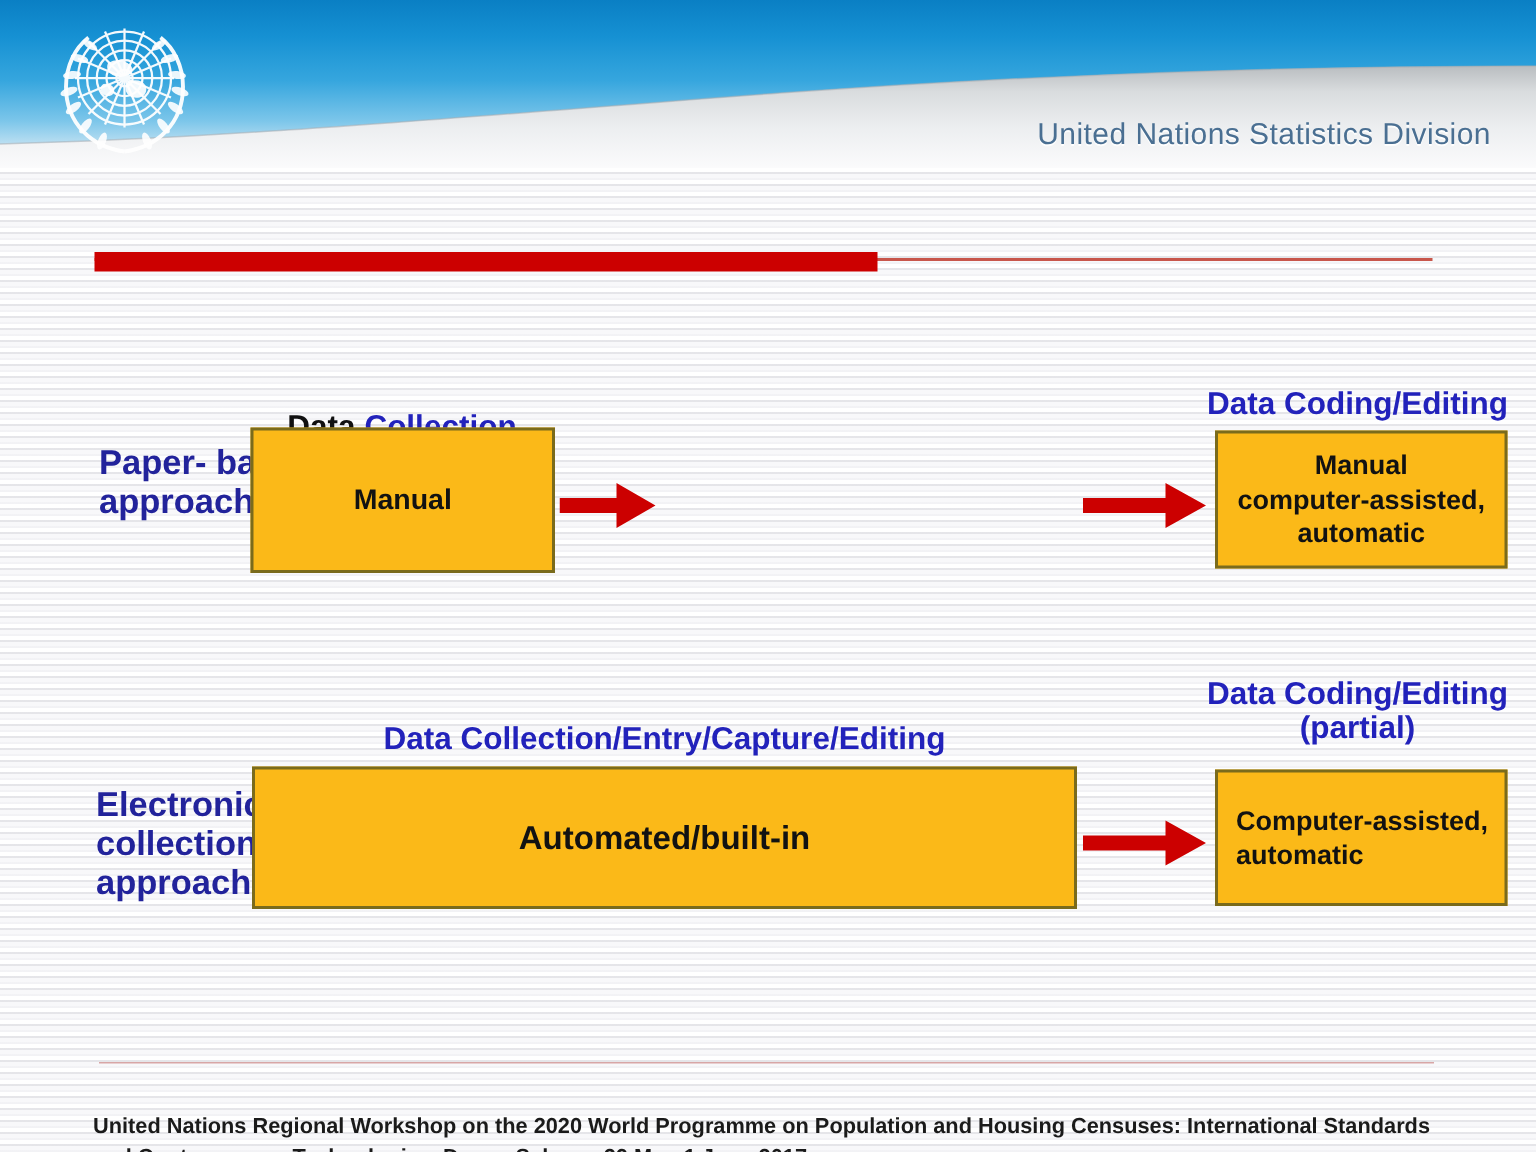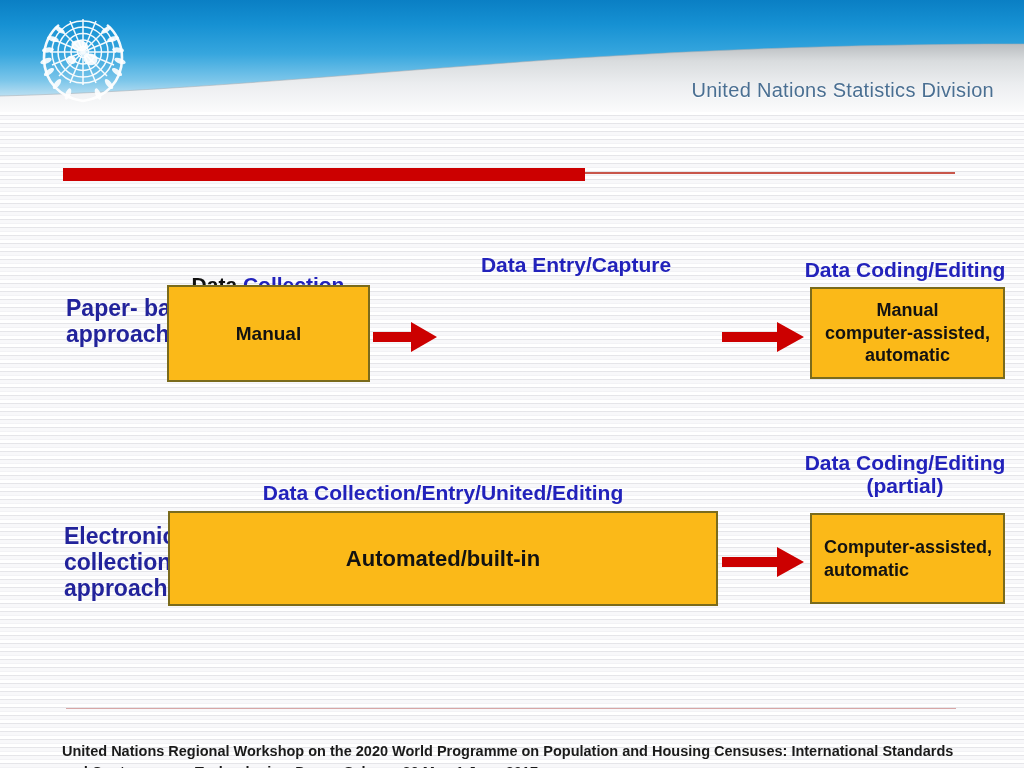--- a/index.html
+++ b/index.html
@@ -254,38 +254,37 @@
   <div class="phase-label" style="left:158px; top:251px; width:220px;">
     <span class="kw-black">Data </span><span>Collection</span>
   </div>
 
   <div class="box" style="left:167px; top:285px; width:203px; height:97px; font-size:19px;">Manual</div>
 
   <svg class="arrow" style="left:373px; top:320px; width:65px;" viewBox="0 0 65 34">
     <path d="M0,12 L38,12 L38,2 L64,17 L38,32 L38,22 L0,22 Z" fill="#CC0000"></path>
   </svg>
 
-  <div class="phase-label" style="left:436px; top:254px; width:280px;">Data Entry/Capture</div>
 
 
   <svg class="arrow" style="left:722px; top:320px; width:83px;" viewBox="0 0 83 34">
     <path d="M0,12 L55,12 L55,2 L82,17 L55,32 L55,22 L0,22 Z" fill="#CC0000"></path>
   </svg>
 
   <div class="phase-label" style="left:790px; top:259px; width:230px;">Data Coding/Editing</div>
 
   <div class="box" style="left:810px; top:287px; width:195px; height:92px; font-size:18px;">Manual
 computer-assisted,
 automatic</div>
 
   <div class="row-label" style="left:16px; top:524px; width:155px;">Electronic
 collection
 approach</div>
 
-  <div class="phase-label" style="left:168px; top:482px; width:550px;">Data Collection/Entry/United/Editing</div>
+  <div class="phase-label" style="left:168px; top:482px; width:550px;">Data Collection/Entry/Capture/Editing</div>
 
   <div class="box" style="left:168px; top:511px; width:550px; height:95px; font-size:22px;">Automated/built-in</div>
 
   <svg class="arrow" style="left:722px; top:545px; width:83px;" viewBox="0 0 83 34">
     <path d="M0,12 L55,12 L55,2 L82,17 L55,32 L55,22 L0,22 Z" fill="#CC0000"></path>
   </svg>
 
   <div class="phase-label" style="left:790px; top:452px; width:230px;">Data Coding/Editing
 (partial)</div>
 

